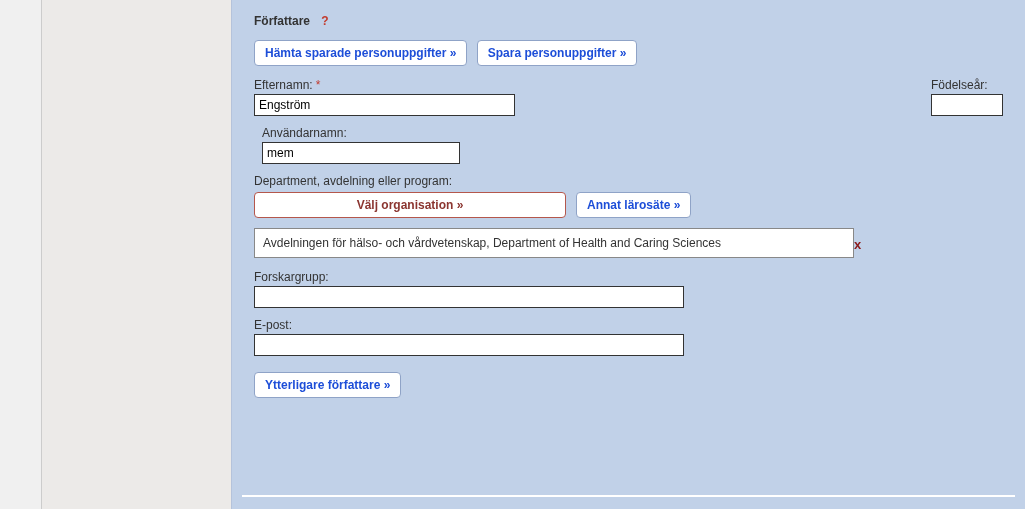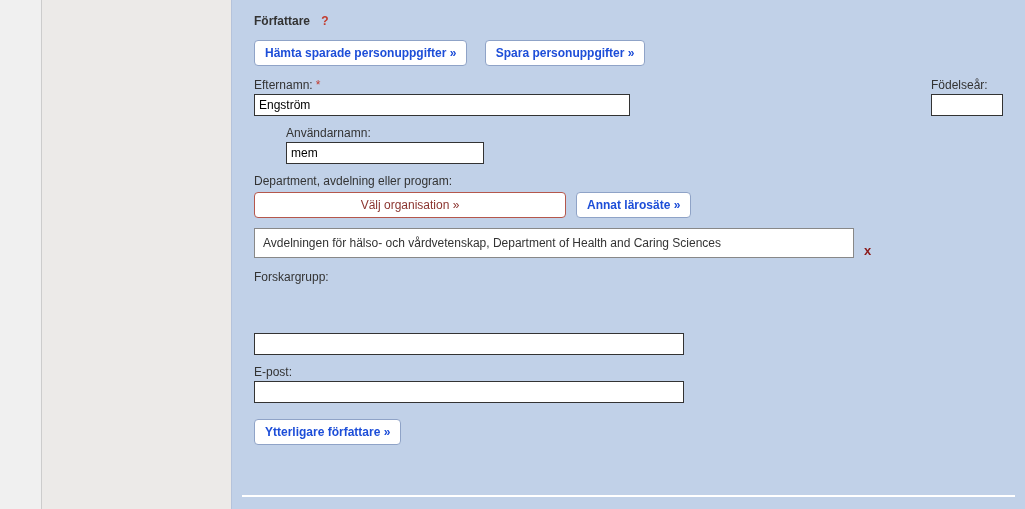--- a/index.html
+++ b/index.html
@@ -54,58 +54,58 @@
     color: #1d4ed8;
     font-weight: bold;
     font-size: 12px;
     padding: 5px 10px;
     cursor: pointer;
     font-family: inherit;
   }
   .btn.red {
     border-color: #b4574c;
     color: #8b3530;
-    font-weight: normal;
+    font-weight: bold;
   }
   .btn-row {
     margin-bottom: 12px;
   }
-  .btn-row .btn + .btn { margin-left: 14px; }
+  .btn-row .btn + .btn { margin-left: 6px; }
   .row {
     display: flex;
-    gap: 32px;
+    gap: 8px;
     margin-bottom: 10px;
   }
   .field { display: flex; flex-direction: column; }
   .label {
     font-size: 12px;
     color: #333;
     margin-bottom: 2px;
   }
   .req { color: #c23a2c; margin-left: 3px; }
   input[type=text] {
     border: 1px solid #333;
     padding: 3px 4px;
     font-size: 12px;
     font-family: inherit;
     background: #fff;
     height: 22px;
   }
-  .w-lastname { width: 376px; }
+  .w-lastname { width: 261px; }
   .w-birth { width: 72px; }
   .w-first { width: 312px; }
   .w-user { width: 198px; }
   .w-research { width: 430px; }
   .w-email { width: 430px; }
   .org-row { display: flex; gap: 10px; margin-bottom: 10px; }
   .org-select {
     width: 312px;
     border-radius: 4px;
   }
-  .org-box-wrap { display:flex; align-items:flex-end; gap:10px; margin-bottom:12px; }
+  .org-box-wrap { display:flex; align-items:center; margin-bottom:12px; }
   .org-box {
     width: 600px;
     background: #fff;
     border: 1px solid #888;
     padding: 6px 8px;
     font-size: 12px;
     line-height: 1.35;
   }
   .del-x {
     color: #8b1a1a;
@@ -168,21 +168,21 @@
     <div class="org-row">
       <button class="btn red org-select">Välj organisation »</button>
       <button class="btn">Annat lärosäte »</button>
     </div>
 
     <div class="org-box-wrap">
       <div class="org-box">Avdelningen för hälso- och vårdvetenskap, Department of Health and Caring Sciences</div>
       <span class="del-x">x</span>
     </div>
 
-    <div class="field" style="margin-bottom:10px;gap:47px;">
+    <div class="field" style="margin-bottom:10px;">
       <div class="label">Forskargrupp:</div>
       <input type="text" class="w-research" value="" style="">
     </div>
 
     <div class="field" style="margin-bottom:16px;">
       <div class="label">E-post:</div>
       <input type="text" class="w-email" value="" style="">
     </div>
 
     <div>

